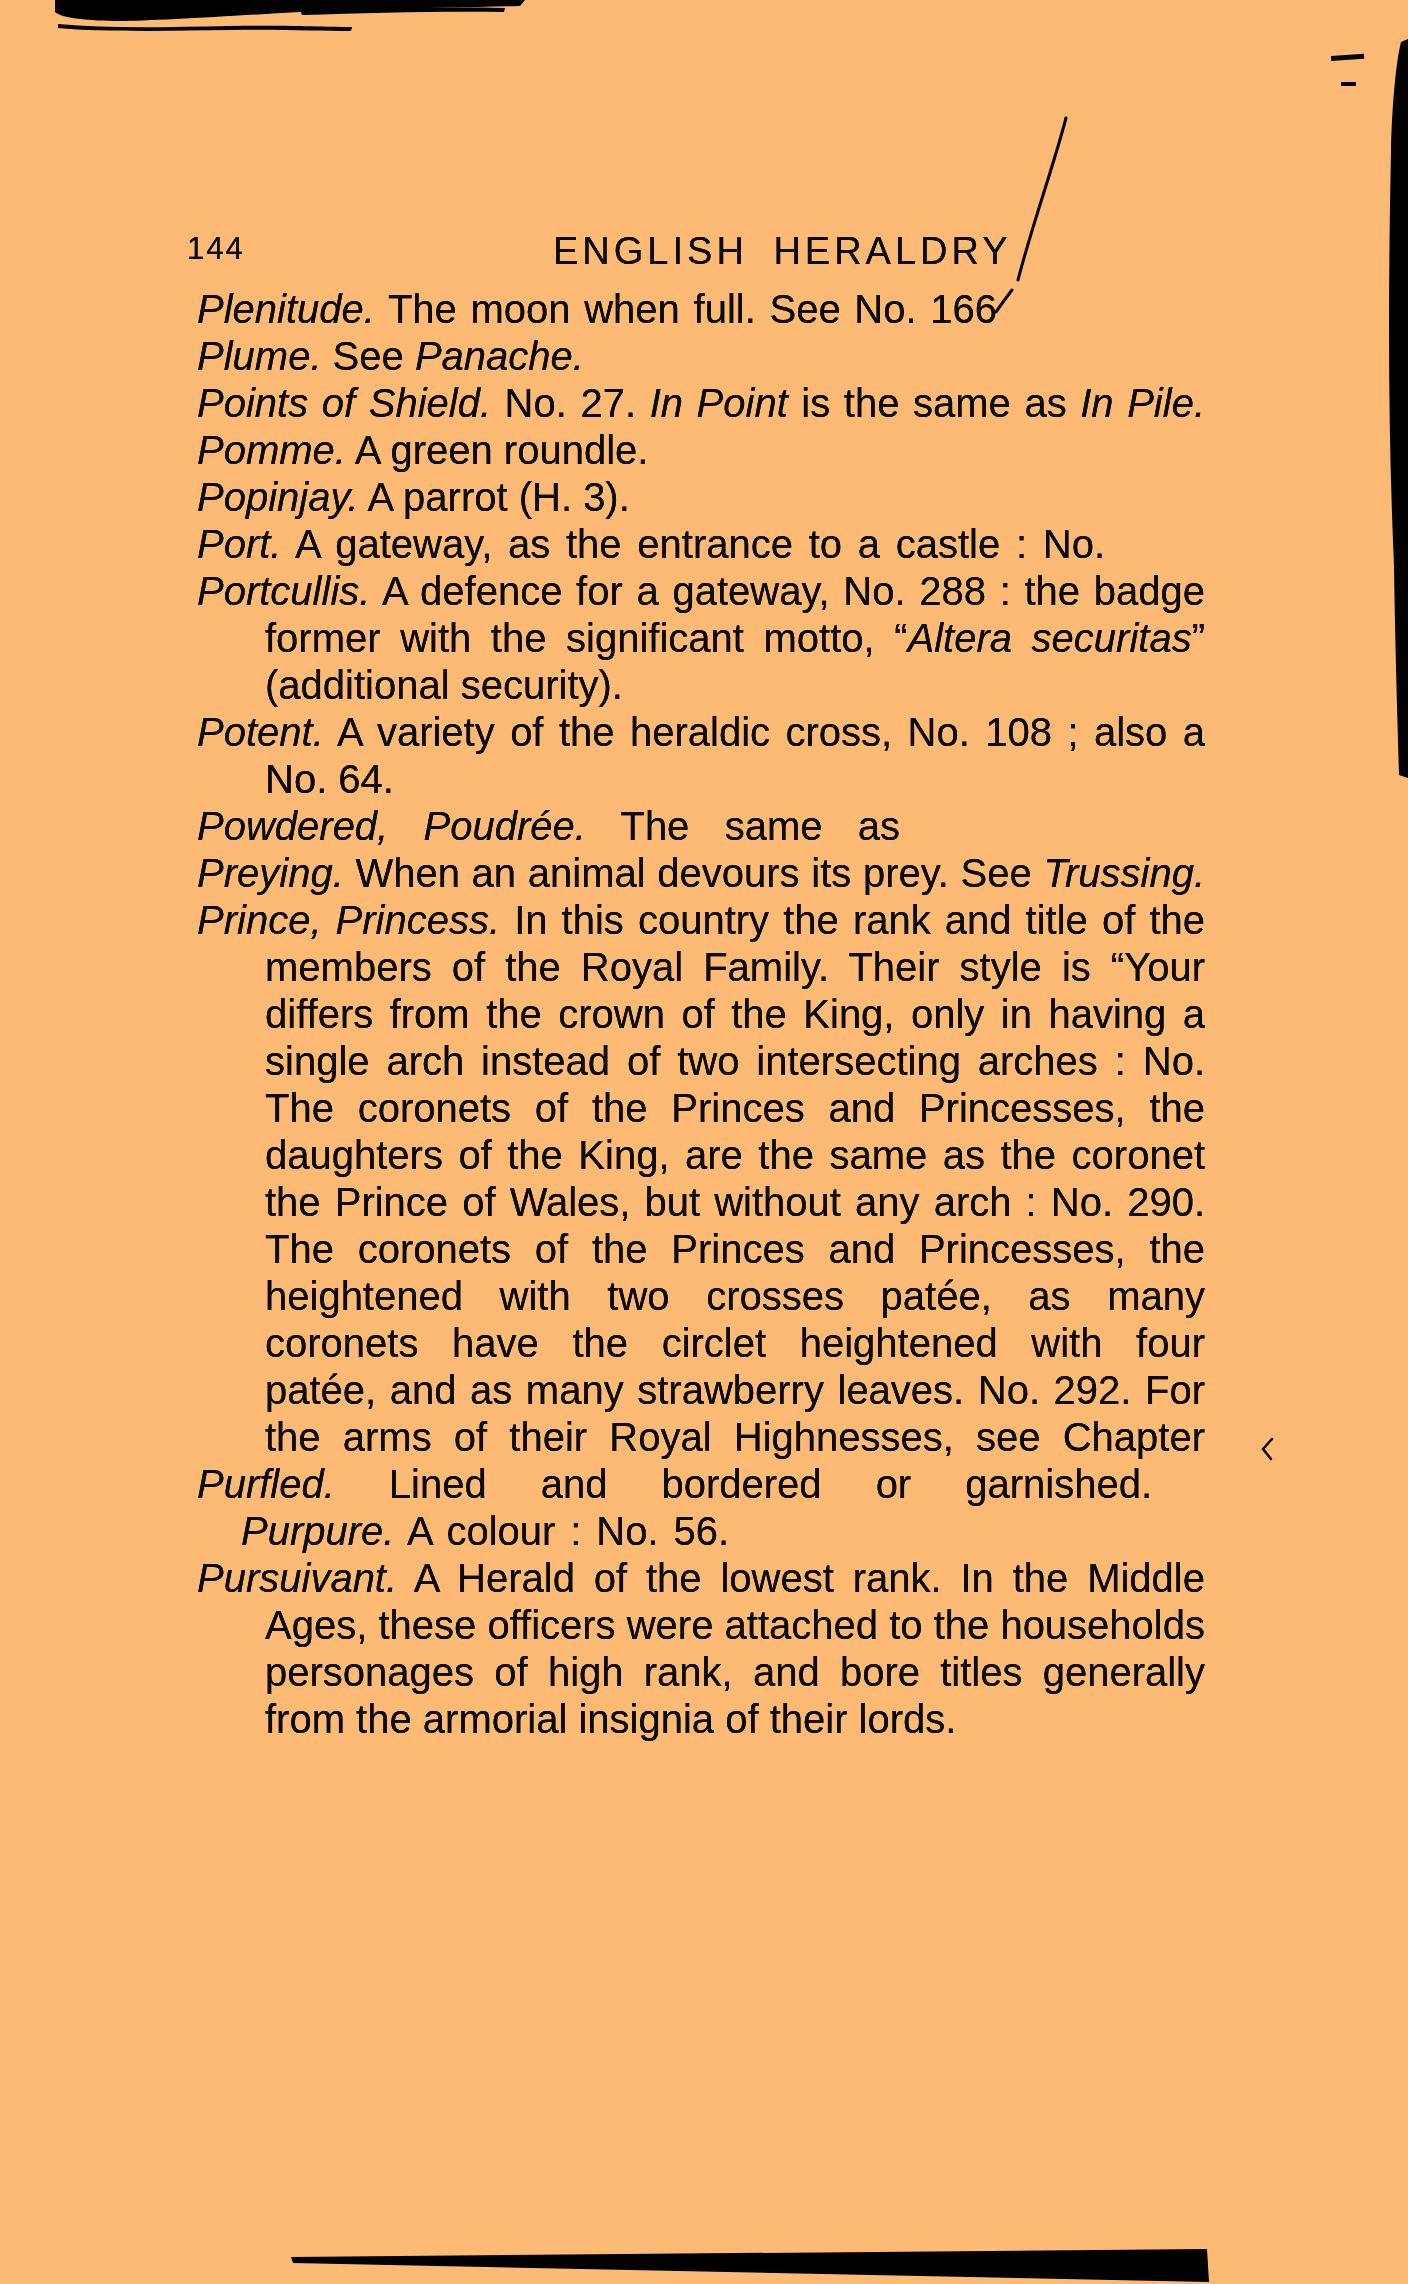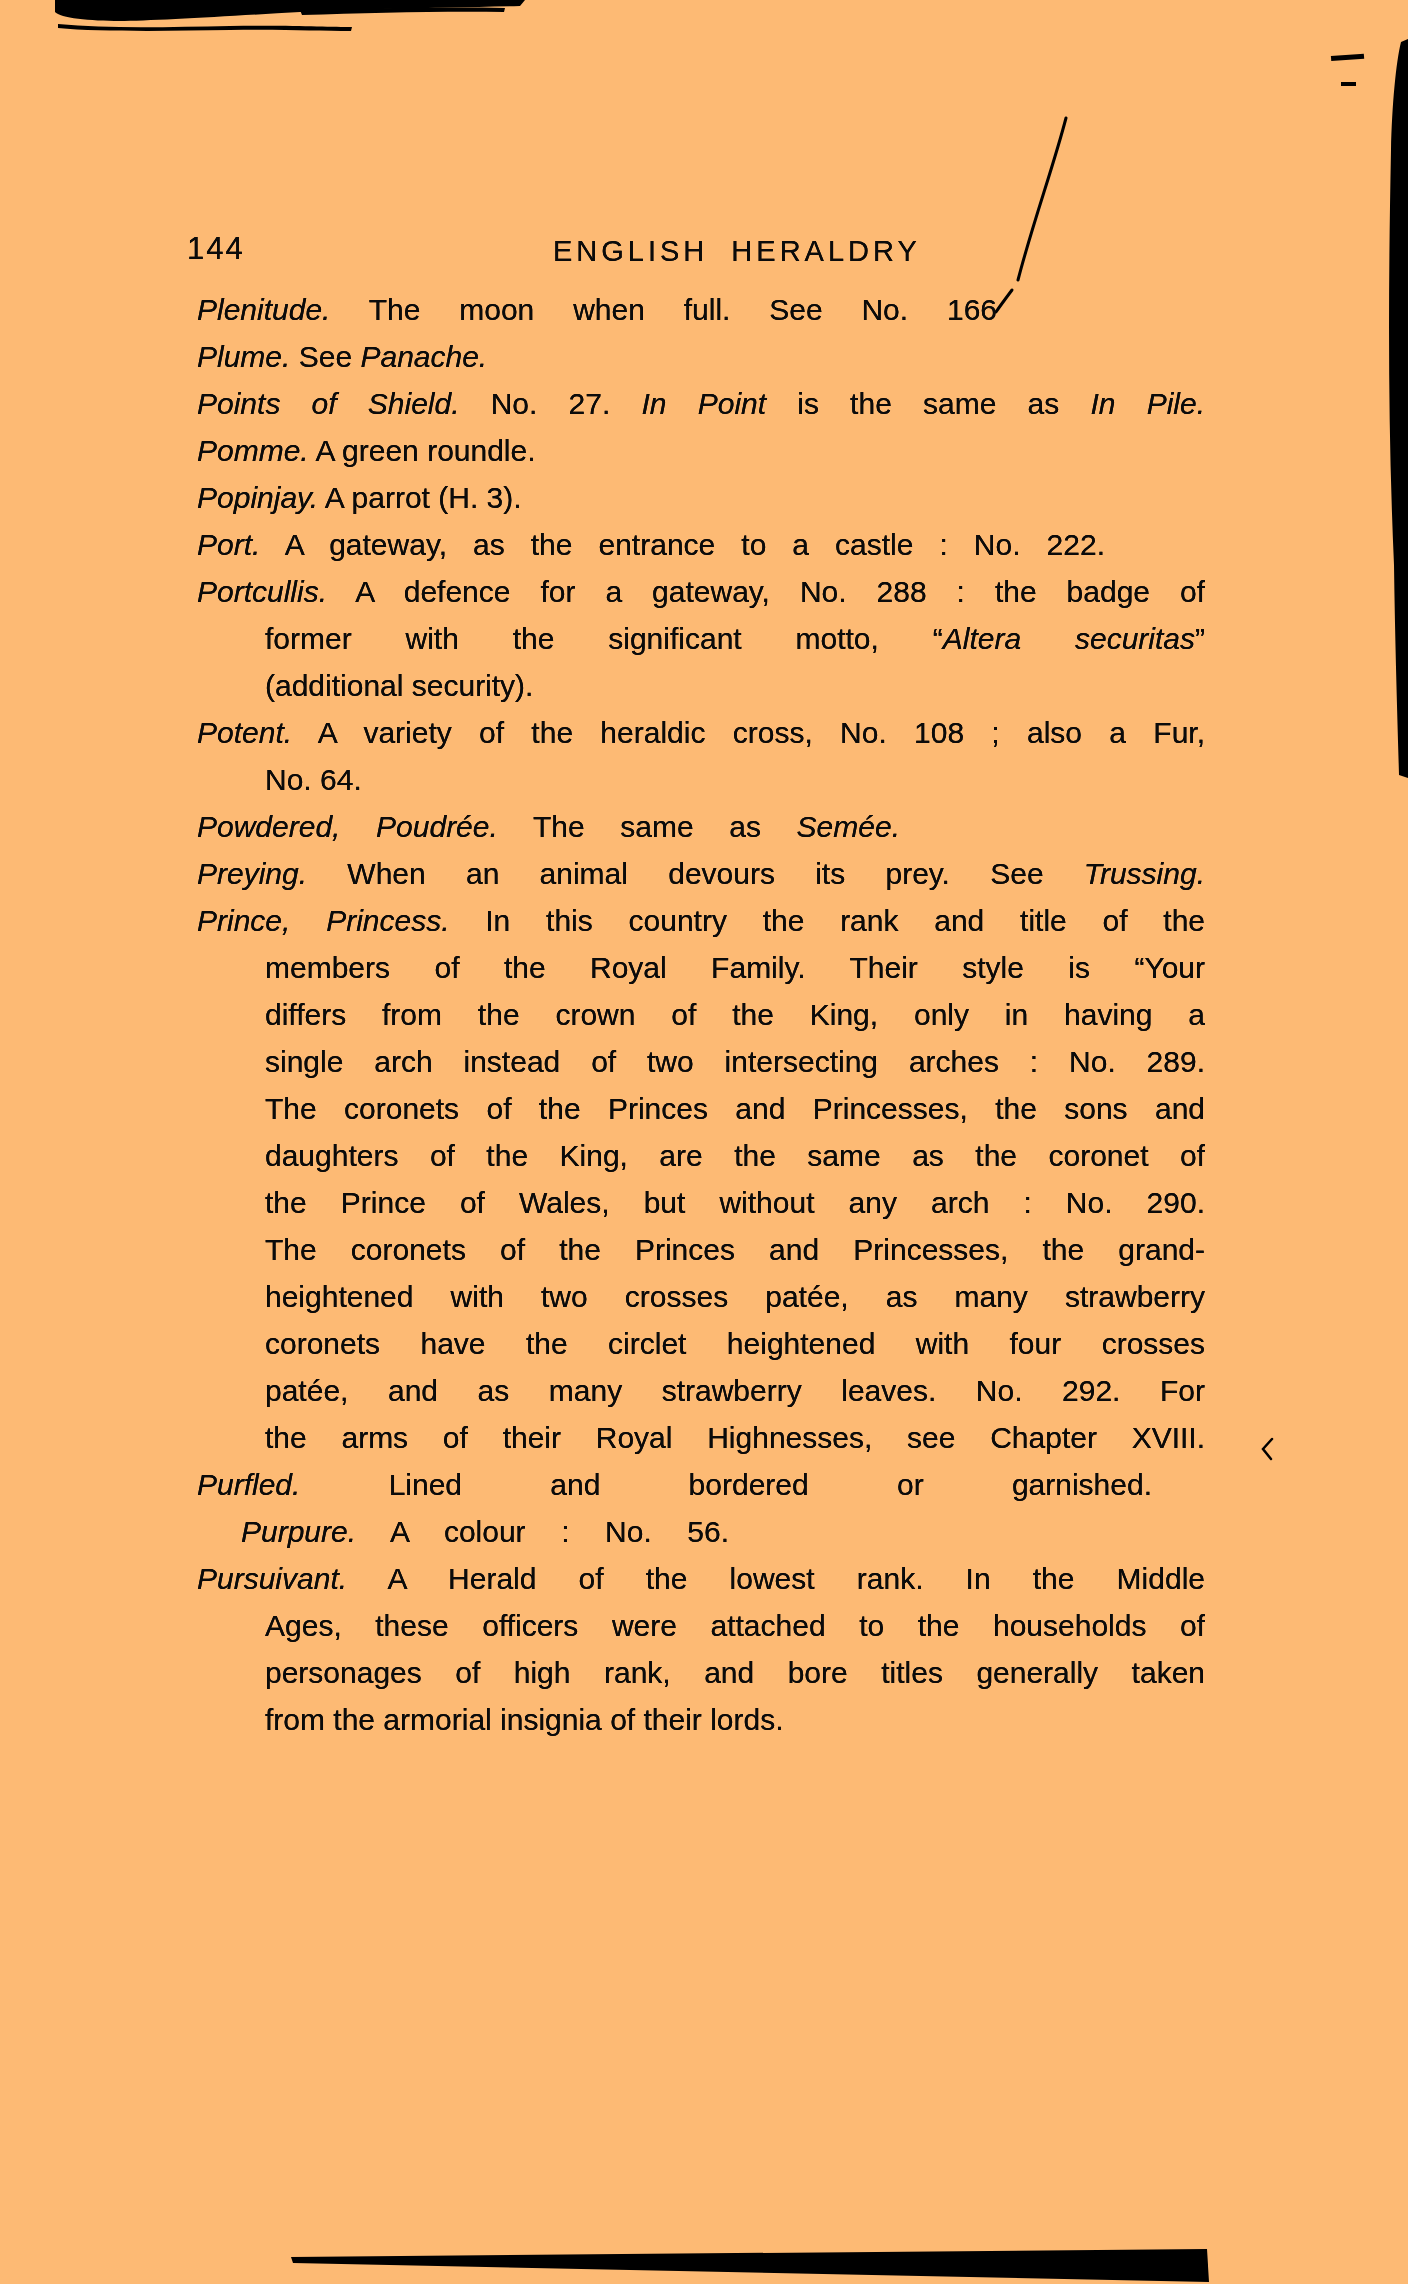--- a/index.html
+++ b/index.html
@@ -12,27 +12,27 @@
     color:#0b0b0b;
   }
   .artifacts{position:absolute;left:0;top:0;pointer-events:none;}
   .pagenum{
     position:absolute;left:187px;top:229px;
     font-size:31px;line-height:40px;letter-spacing:2px;
     text-shadow:0 0 .5px #000;
   }
   .runtitle{
     position:absolute;left:553px;top:232px;
-    font-size:29px;line-height:38px;
+    font-size:38px;line-height:38px;
     letter-spacing:4px;word-spacing:11px;
     text-shadow:0 0 .5px #000;
   }
   .textblock{
     position:absolute;left:197px;top:286px;width:1008px;
-    font-size:30px;line-height:47px;
+    font-size:40px;line-height:47px;
     text-shadow:0 0 .45px #000;
   }
   .line{height:47px;overflow:hidden;white-space:nowrap;}
   .line.just{white-space:normal;text-align:justify;text-align-last:justify;}
   .line.cont{margin-left:68px;width:940px;}
   .seg-n{font-style:normal;}
   .seg-i{font-style:italic;}
   .seg-sc{font-variant:small-caps;letter-spacing:1px;}
 </style>
 </head>

